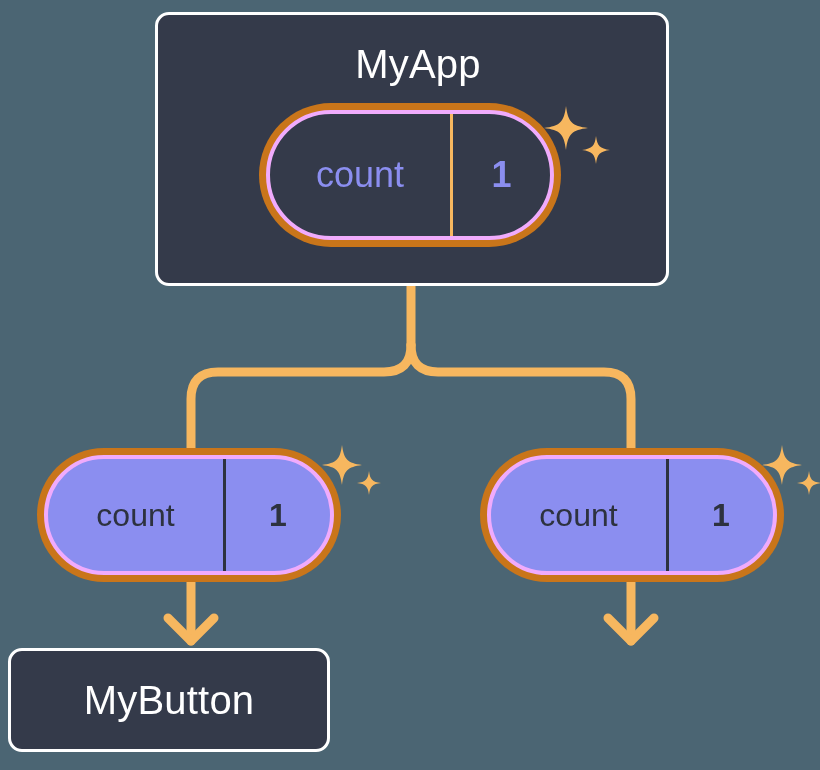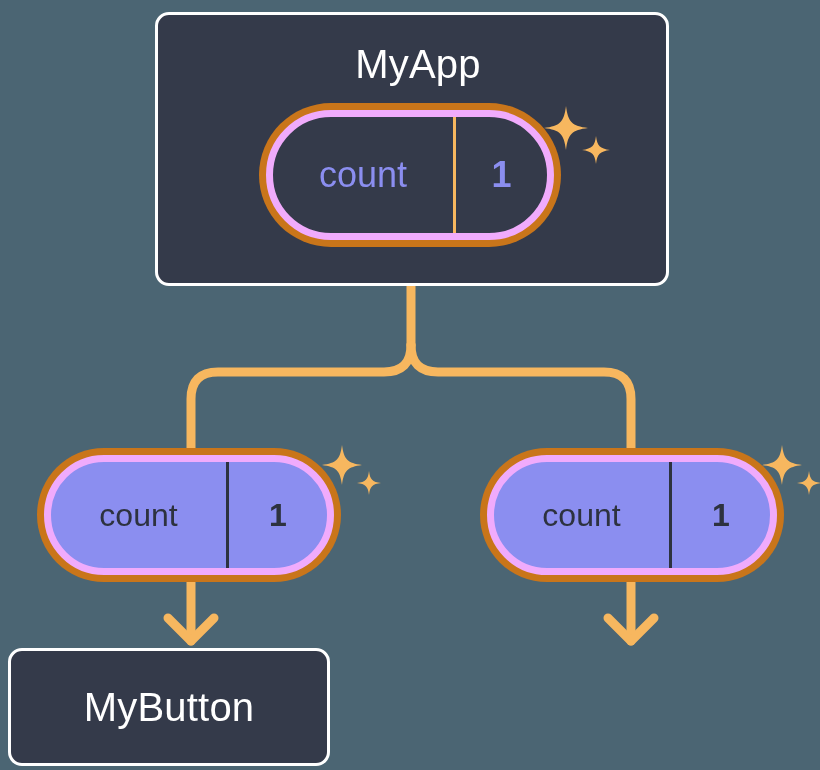--- a/index.html
+++ b/index.html
@@ -54,33 +54,33 @@
   }
   .card-leaf {
     display: flex;
     align-items: center;
     justify-content: center;
   }
   #card-mybutton-left {
     left: 8px;
     top: 648px;
     width: 322px;
-    height: 118px;
+    height: 104px;
   }
 
   
   .pill {
     position: absolute;
     box-sizing: border-box;
     display: flex;
     align-items: stretch;
     z-index: 3;
     border-radius: 999px;
     
-    border: 7px solid #f0abfc;
+    border: 4px solid #f0abfc;
     box-shadow: 0 0 0 7px #c9751a;
   }
   .pill-name, .pill-value {
     display: flex;
     align-items: center;
     justify-content: center;
     white-space: nowrap;
   }
 
   

